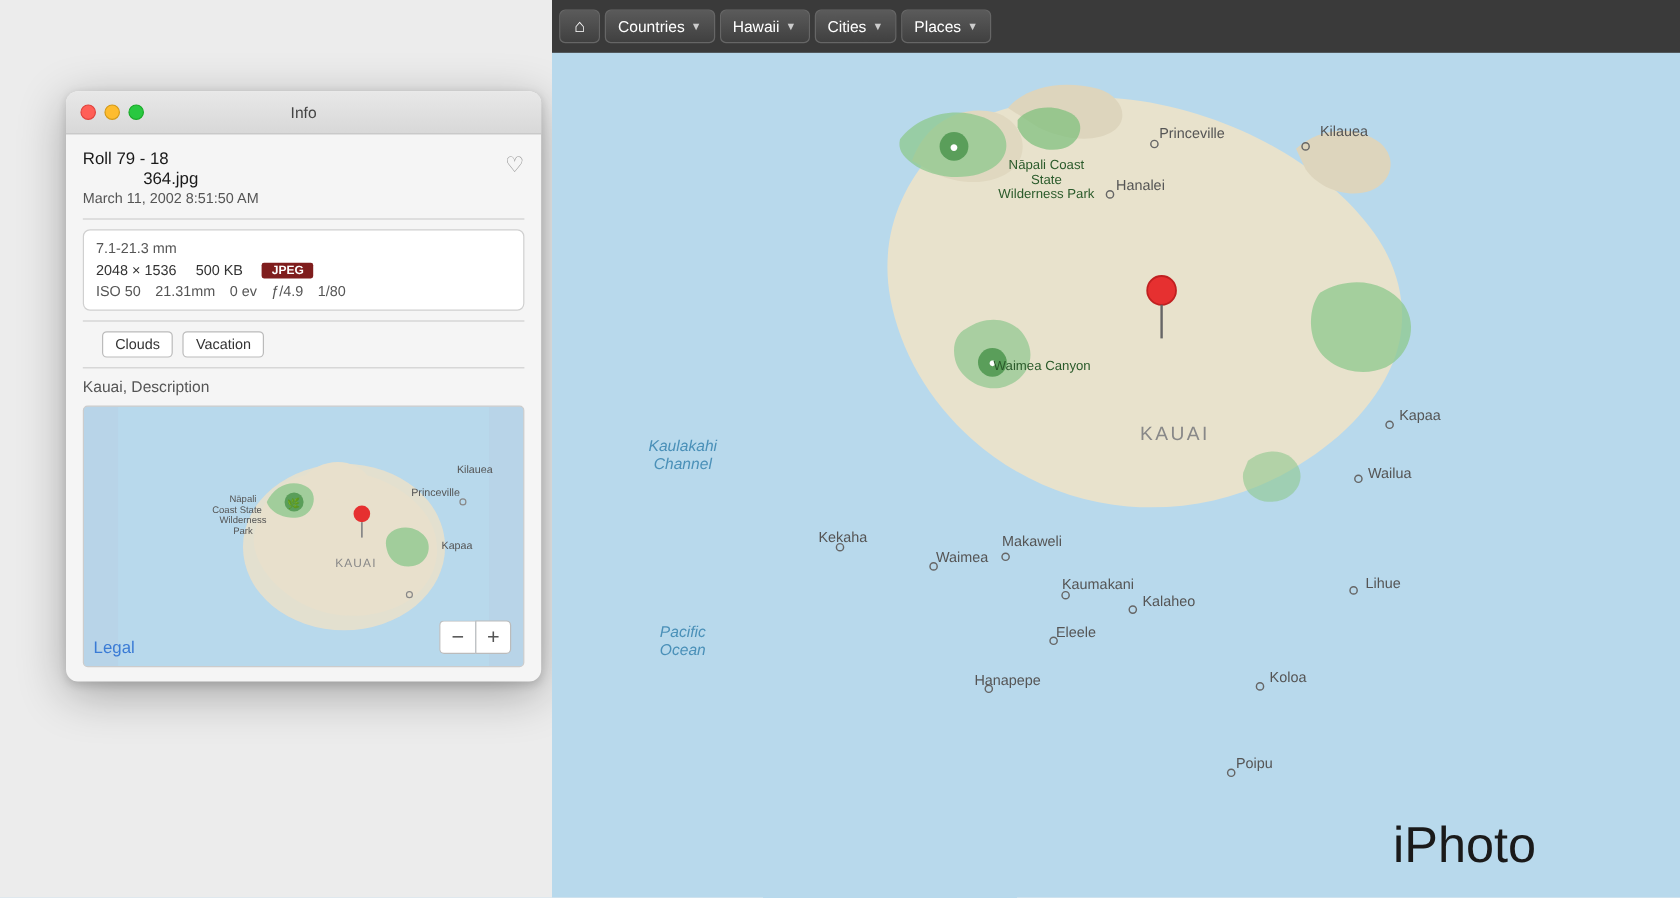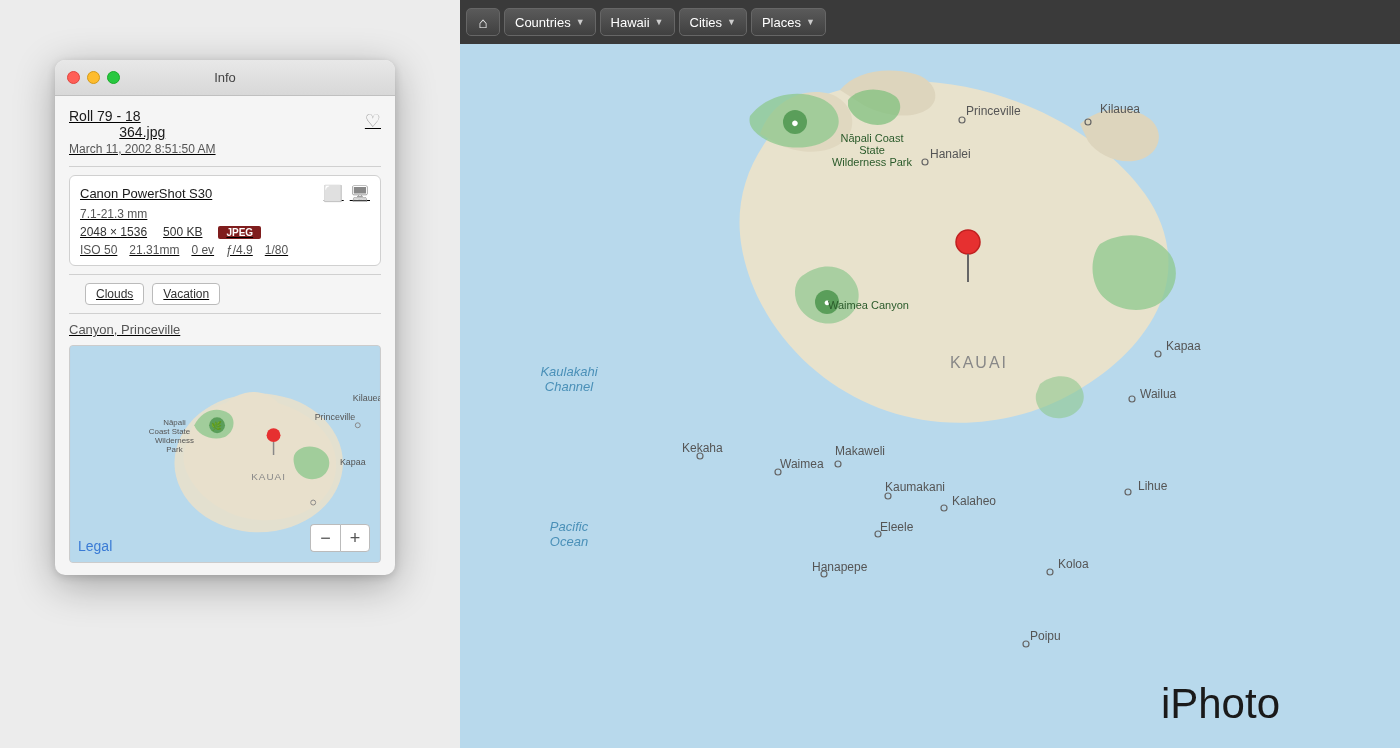--- a/index.html
+++ b/index.html
@@ -30,28 +30,27 @@
       bottom: 20px;
       font-size: 42px;
       font-weight: 300;
       color: #1a1a1a;
       letter-spacing: -0.5px;
     }
 
     
     .mac-window {
       position: absolute;
-      top: 60px;
+      top: 76px;
       left: 55px;
-      width: 340px;
+      width: 396px;
       background: #f5f5f5;
       border-radius: 10px;
       box-shadow: 0 10px 40px rgba(0,0,0,0.3), 0 2px 8px rgba(0,0,0,0.15);
       overflow: hidden;
-      text-decoration: underline;
     }
 
     .window-titlebar {
       background: linear-gradient(to bottom, #e8e8e8, #d8d8d8);
       height: 36px;
       display: flex;
       align-items: center;
       padding: 0 12px;
       border-bottom: 1px solid #c0c0c0;
       position: relative;
@@ -406,27 +405,20 @@
           <div class="photo-roll">Roll 79 - 18</div>
           <div class="photo-filename">364.jpg</div>
           <div class="photo-date">March 11, 2002  8:51:50 AM</div>
         </div>
         <div class="heart-icon">♡</div>
       </div>
 
       <div class="divider"></div>
 
       <div class="camera-section">
-        <div class="camera-row">
-          <span class="camera-name">Canon PowerShot S30</span>
-          <div class="camera-icons">
-            <span>⬜</span>
-            <span>🖥</span>
-          </div>
-        </div>
         <div class="camera-focal">7.1-21.3 mm</div>
         <div class="image-info-row">
           <span class="image-size">2048 × 1536</span>
           <span class="file-size">500 KB</span>
           <span class="jpeg-badge">JPEG</span>
         </div>
         <div class="exif-row">
           <span>ISO 50</span>
           <span>21.31mm</span>
           <span>0 ev</span>
@@ -438,21 +430,21 @@
       <div class="divider"></div>
 
 
       <div class="keywords-row">
         <div class="keyword-tag">Clouds</div>
         <div class="keyword-tag">Vacation</div>
       </div>
 
       <div class="divider"></div>
 
-      <div class="location-text">Canyon, Princeville</div>
+      <div class="location-text">Kauai, Description</div>
 
       <div class="mini-map">
         <svg viewBox="0 0 312 218" xmlns="http://www.w3.org/2000/svg">
 
           <rect width="312" height="218" fill="#b8d9ec"></rect>
 
           <ellipse cx="190" cy="118" rx="85" ry="70" fill="#e8e0cc" opacity="0.9"></ellipse>
 
           <path d="M120,90 C125,70 145,58 170,55 C195,52 220,58 240,72 C260,86 270,105 268,125 C266,145 252,162 230,170 C208,178 182,178 160,168 C138,158 120,140 115,120 C112,108 117,100 120,90Z" fill="#e8e0cc"></path>
 

